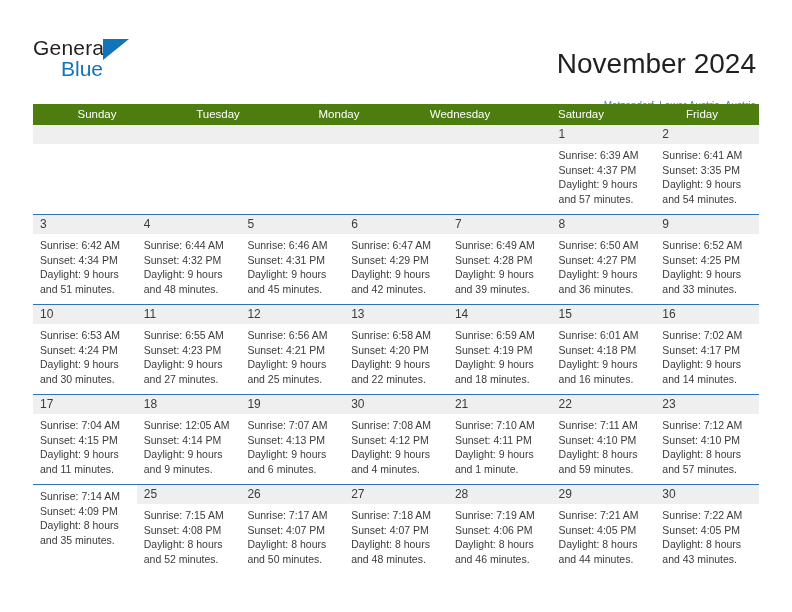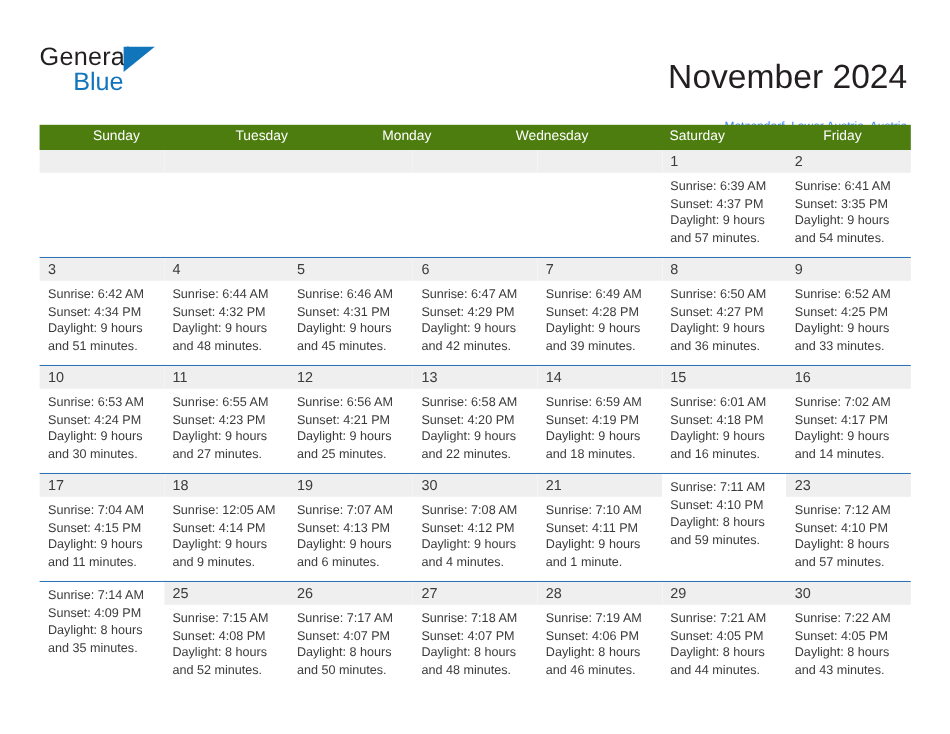--- a/index.html
+++ b/index.html
@@ -411,20 +411,21 @@
       <div class="day">
         <div class="day-num">21</div>
         <div class="day-info">
           <div>Sunrise: 7:10 AM</div>
           <div>Sunset: 4:11 PM</div>
           <div>Daylight: 9 hours</div>
           <div>and 1 minute.</div>
         </div>
       </div>
       <div class="day">
+        <div class="day-num">22</div>
         <div class="day-info">
           <div>Sunrise: 7:11 AM</div>
           <div>Sunset: 4:10 PM</div>
           <div>Daylight: 8 hours</div>
           <div>and 59 minutes.</div>
         </div>
       </div>
       <div class="day">
         <div class="day-num">23</div>
         <div class="day-info">

